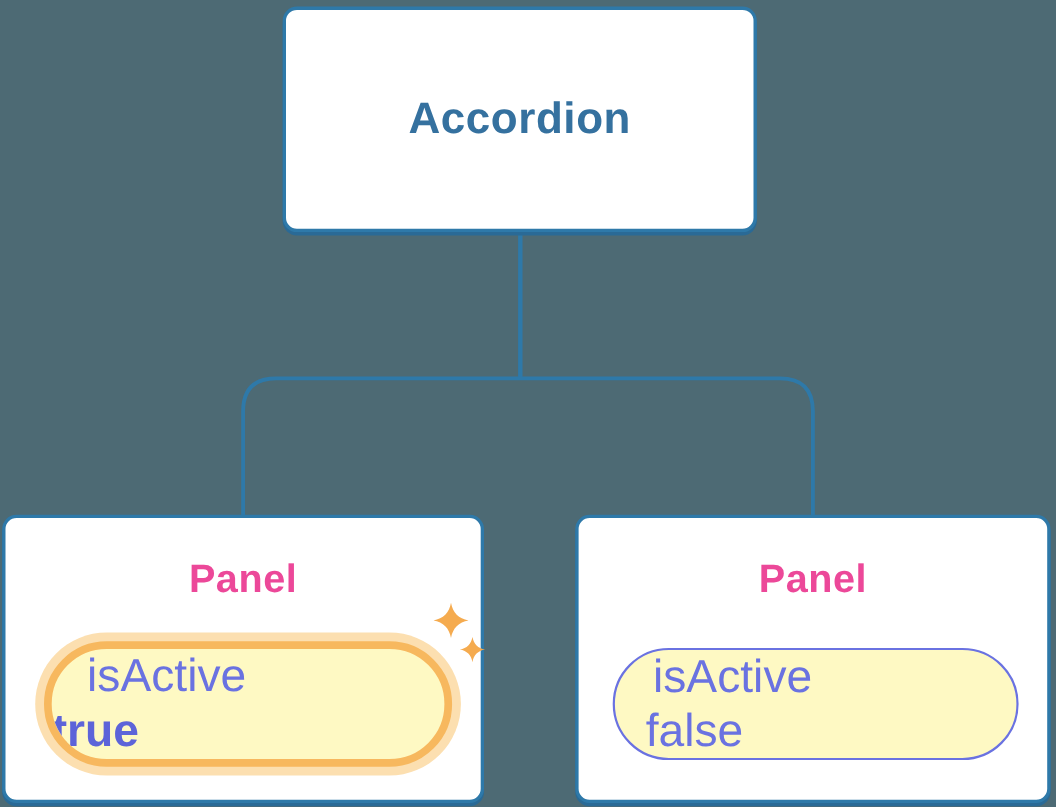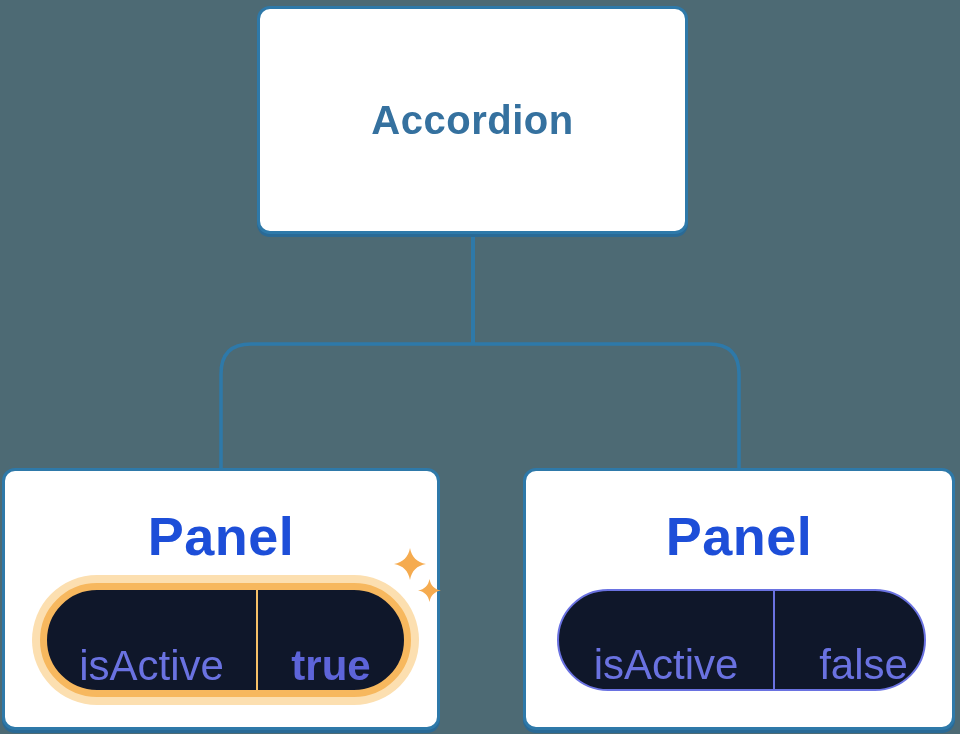--- a/index.html
+++ b/index.html
@@ -24,51 +24,52 @@
   .card {
     position: absolute;
     background: #ffffff;
     border: 3px solid #2e79a9;
     border-radius: 13px;
     box-shadow: 0 3px 0 #2a6a96;
     box-sizing: border-box;
   }
   .root-card {
     left: 257px; top: 6px;
-    width: 431px; height: 228px;
+    width: 431px; height: 205px;
     display: flex;
     align-items: center;
     justify-content: center;
   }
   .root-title {
     color: #35719f;
     font-size: 40px;
     font-weight: 600;
     letter-spacing: 0.5px;
   }
   .panel-card-left  { left: 2px;   top: 468px; width: 438px; height: 262px; }
   .panel-card-right { left: 523px; top: 468px; width: 432px; height: 262px; }
   .panel-title {
     position: absolute;
     left: 0; right: 0;
     top: 34px;
     text-align: center;
-    color: #1d4ed8;
-    font-size: 54px;
+    color: #ec4899;
+    font-size: 36px;
     font-weight: 600;
     letter-spacing: 0.5px;
   }
   .pill {
     position: absolute;
-    background: #0f172a;
+    background: #fef9c3;
     border-radius: 999px;
     box-sizing: border-box;
     display: flex;
-    align-items: flex-end;
+    align-items: flex-start;
     overflow: hidden;
+    flex-direction: column;
   }
   .pill-active {
     left: 35px; top: 112px;
     width: 371px; height: 114px;
     border: 7px solid #f7b85e;
     box-shadow: 0 0 0 8px #fcdfb0;
   }
   .pill-inactive {
     left: 31px; top: 118px;
     width: 369px; height: 102px;

